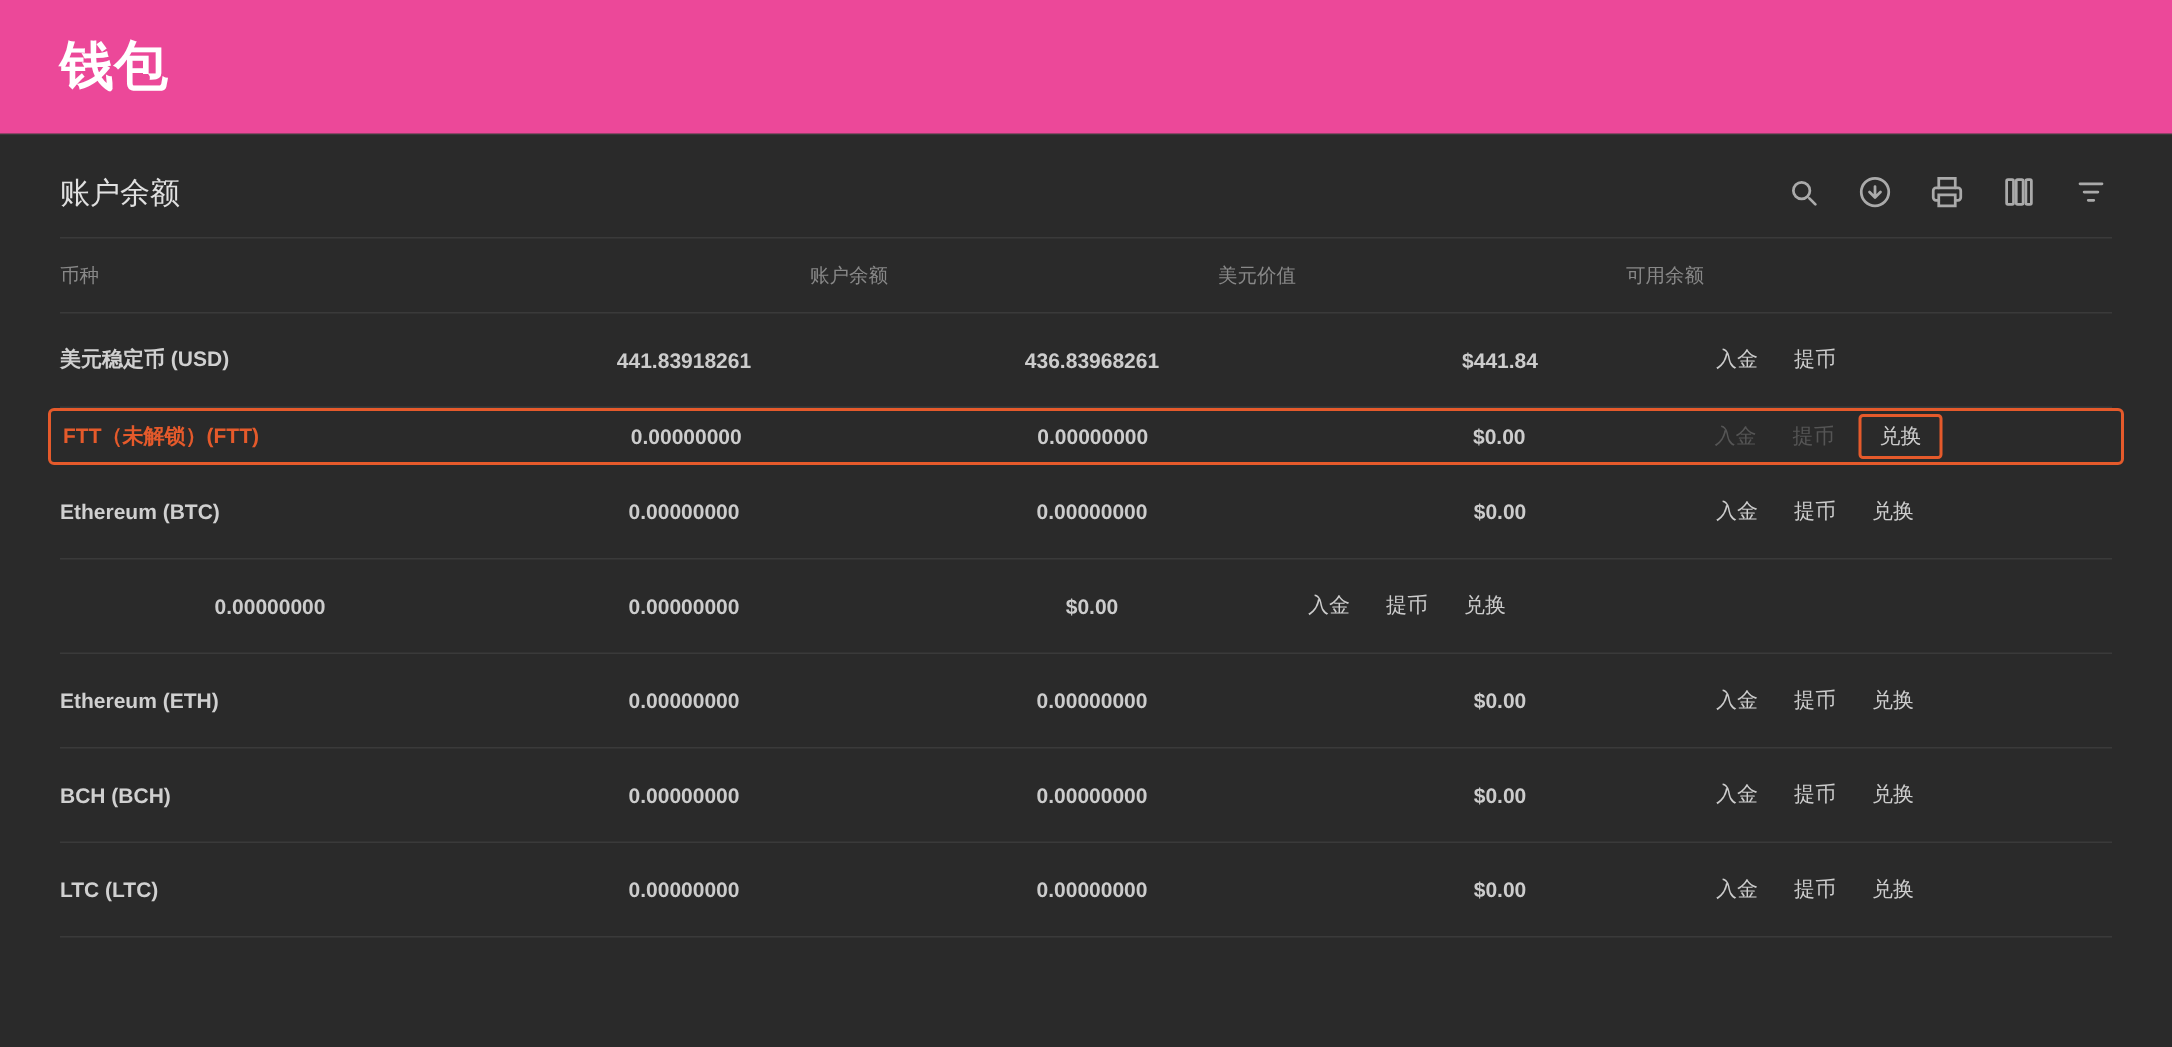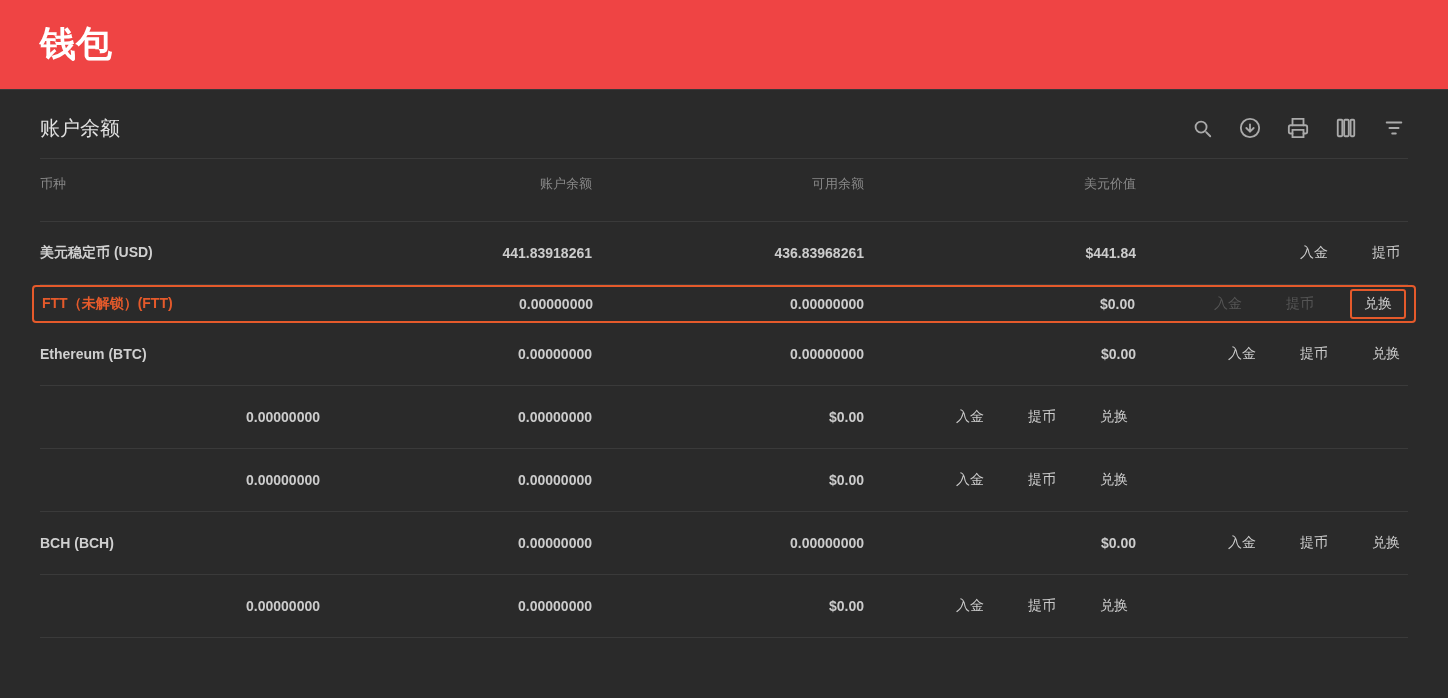--- a/index.html
+++ b/index.html
@@ -10,21 +10,21 @@
 
     body {
       background-color: #2a2a2a;
       color: #e0e0e0;
       font-family: -apple-system, BlinkMacSystemFont, "PingFang SC", "Microsoft YaHei", sans-serif;
       width: 1448px;
       min-height: 698px;
     }
 
     .page-header {
-      background-color: #ef4444;
+      background-color: #ec4899;
       padding: 20px 40px;
       border-bottom: 1px solid #3a3a3a;
     }
 
     .page-title {
       font-size: 36px;
       font-weight: bold;
       color: #ffffff;
     }
 
@@ -63,21 +63,21 @@
       justify-content: center;
     }
 
     .table-wrapper {
       width: 100%;
     }
 
     .table-header-row {
       display: grid;
       grid-template-columns: 280px 1fr 1fr 1fr 1fr;
-      padding: 16px 0 28px 0;
+      padding: 16px 0 15px 0;
       border-bottom: 1px solid #3a3a3a;
     }
 
     .col-header {
       font-size: 13px;
       color: #888888;
     }
 
     .col-header.right {
       text-align: right;
@@ -98,37 +98,37 @@
       margin: 0 -8px;
     }
 
     .cell {
       font-size: 14px;
       color: #cccccc;
       font-weight: bold;
     }
 
     .cell.right {
-      text-align: right;
+      text-align: center;
     }
 
     .cell.currency-name {
       font-size: 14px;
       color: #d0d0d0;
     }
 
     .cell.currency-name.highlighted-text {
       color: #e55a2b;
     }
 
     .actions-cell {
       display: flex;
       align-items: center;
-      justify-content: flex-end;
-      gap: 28px;
+      justify-content: flex-start;
+      gap: 8px;
     }
 
     .action-btn {
       font-size: 14px;
       color: #cccccc;
       cursor: pointer;
       padding: 4px 8px;
       border-radius: 3px;
     }
 
@@ -192,22 +192,22 @@
           <path d="M4 6h16M7 12h10M10 18h4" stroke="currentColor" stroke-width="2" stroke-linecap="round"></path>
         </svg>
       </div>
     </div>
   </div>
 
   <div class="table-wrapper">
     <div class="table-header-row">
       <div class="col-header">币种</div>
       <div class="col-header right">账户余额</div>
+      <div class="col-header right">美元价值</div>
       <div class="col-header right">可用余额</div>
-      <div class="col-header right">美元价值</div>
       <div class="col-header"></div>
     </div>
 
     <div id="table-body">
         <div class="table-row">
       <div class="cell currency-name">美元稳定币 (USD)</div>
       <div class="cell right">441.83918261</div>
       <div class="cell right">436.83968261</div>
       <div class="cell right">$441.84</div>
 
@@ -249,20 +249,21 @@
       <div class="cell right">$0.00</div>
 
         <div class="actions-cell">
           <span class="action-btn">入金</span>
           <span class="action-btn">提币</span>
           <span class="action-btn">兑换</span>
         </div>
 
     </div>
         <div class="table-row">
+      <div class="cell currency-name">Ethereum (ETH)</div>
       <div class="cell right">0.00000000</div>
       <div class="cell right">0.00000000</div>
       <div class="cell right">$0.00</div>
 
         <div class="actions-cell">
           <span class="action-btn">入金</span>
           <span class="action-btn">提币</span>
           <span class="action-btn">兑换</span>
         </div>
 
@@ -274,20 +275,21 @@
       <div class="cell right">$0.00</div>
 
         <div class="actions-cell">
           <span class="action-btn">入金</span>
           <span class="action-btn">提币</span>
           <span class="action-btn">兑换</span>
         </div>
 
     </div>
         <div class="table-row">
+      <div class="cell currency-name">LTC (LTC)</div>
       <div class="cell right">0.00000000</div>
       <div class="cell right">0.00000000</div>
       <div class="cell right">$0.00</div>
 
         <div class="actions-cell">
           <span class="action-btn">入金</span>
           <span class="action-btn">提币</span>
           <span class="action-btn">兑换</span>
         </div>
 

